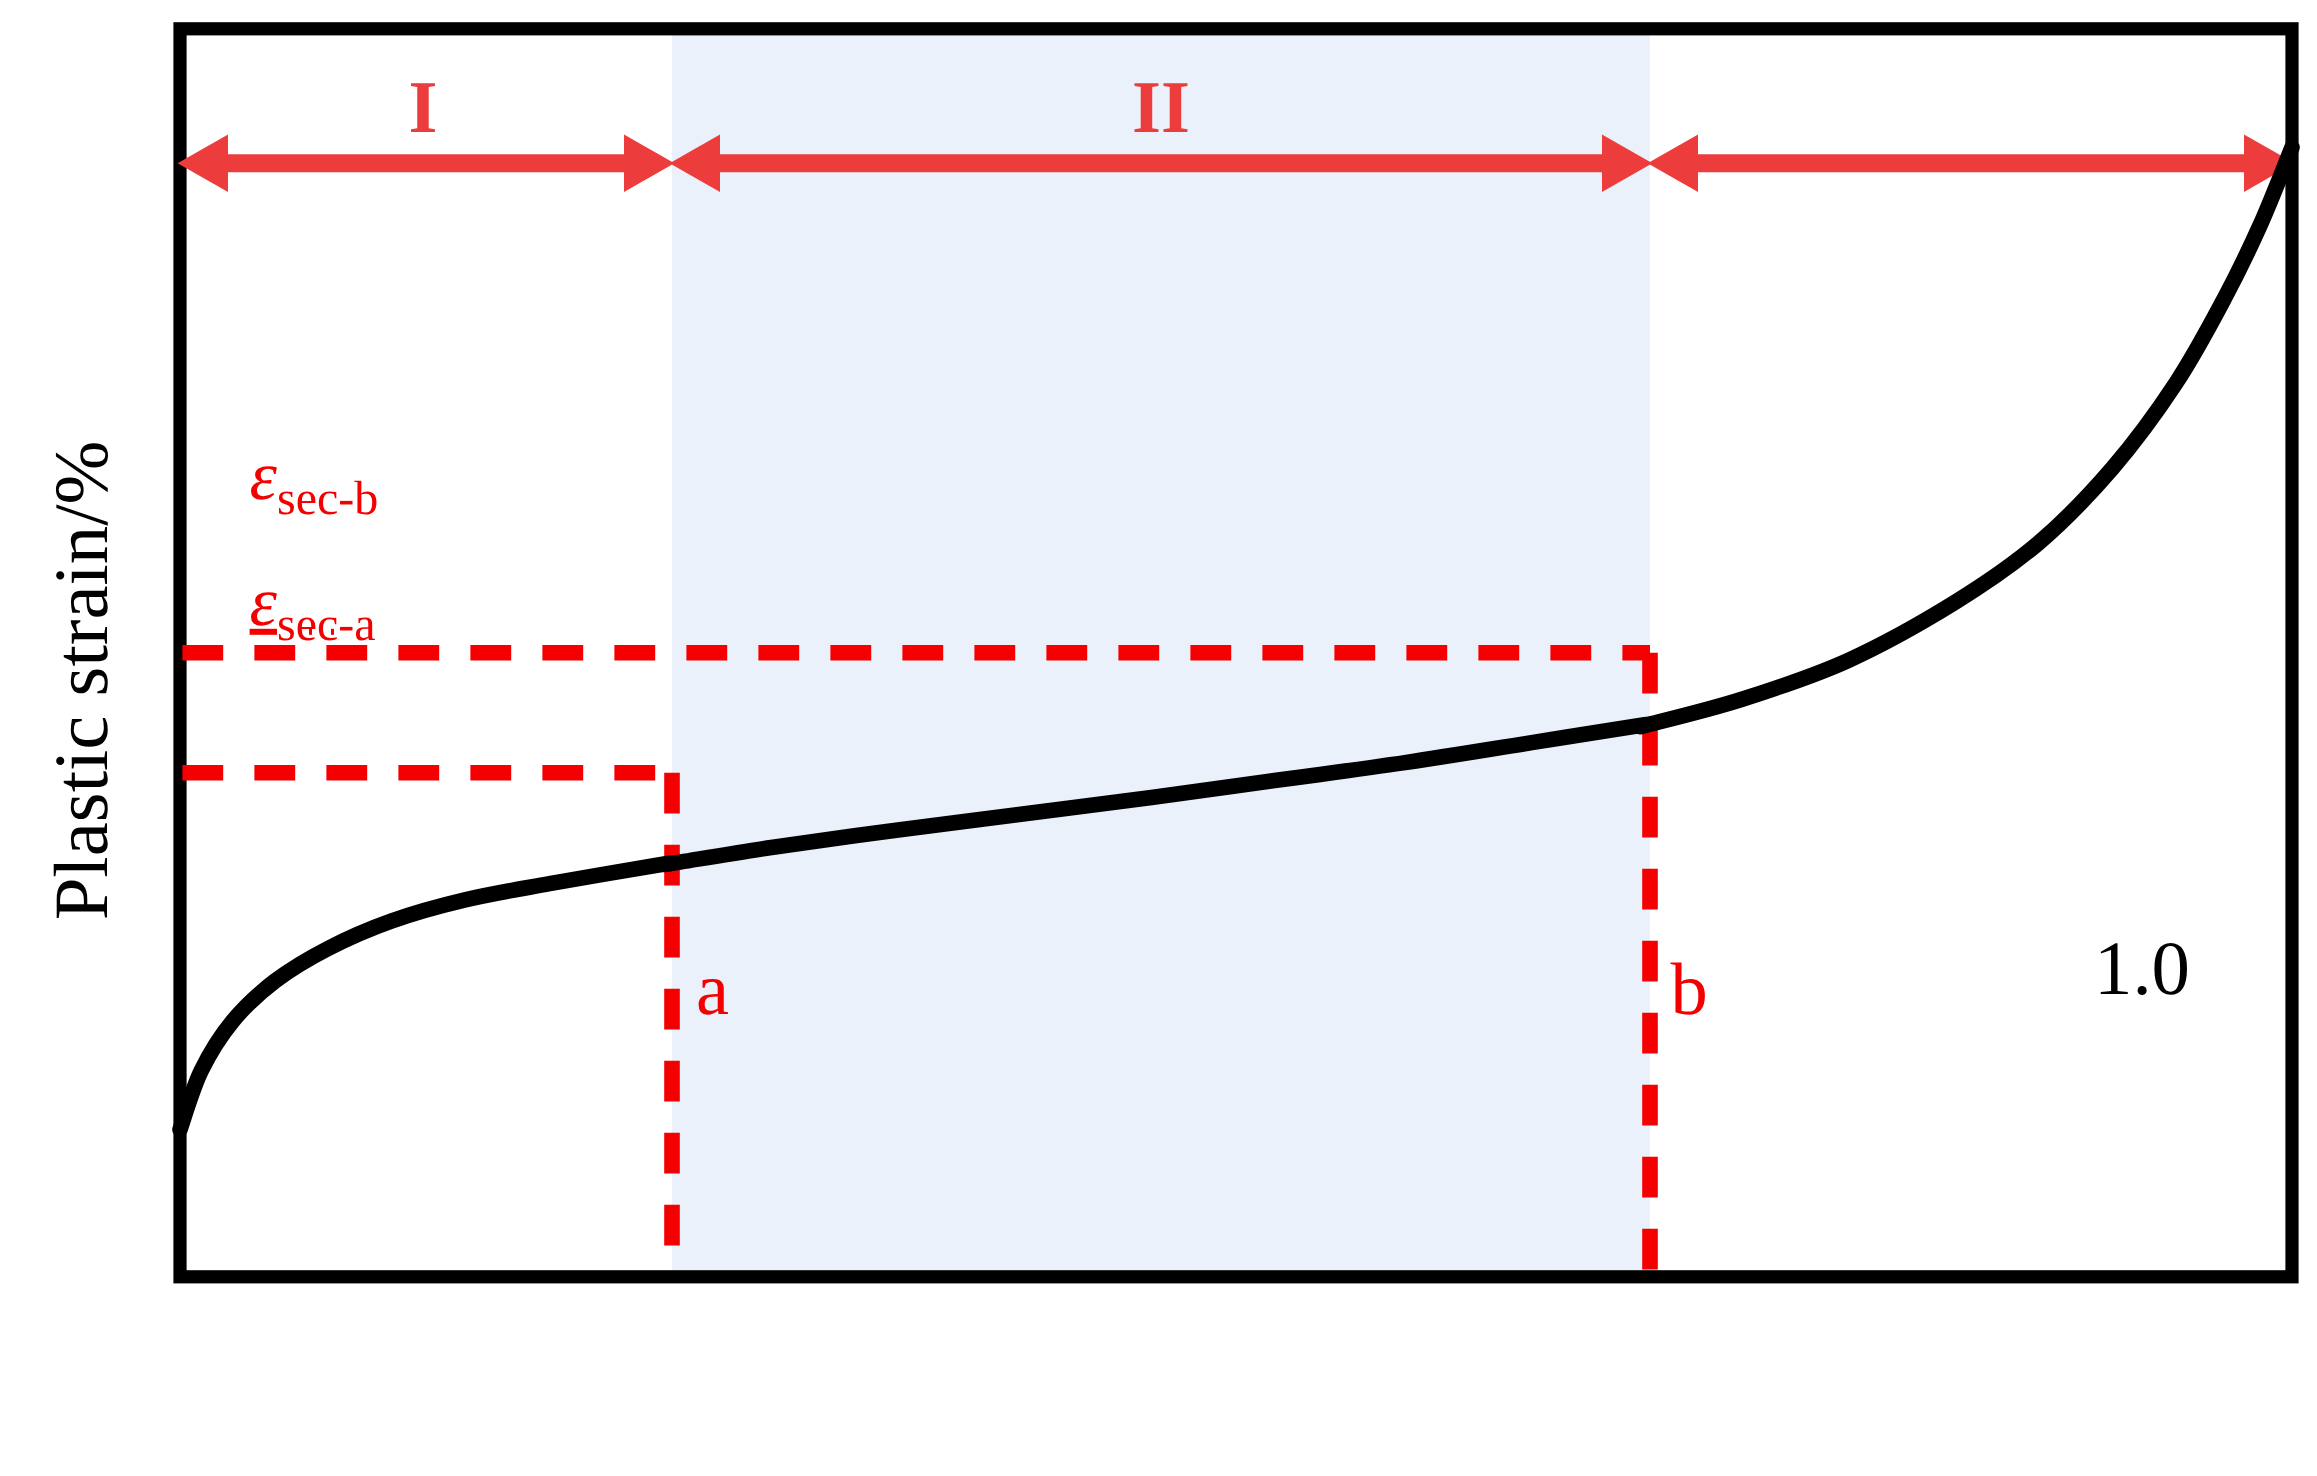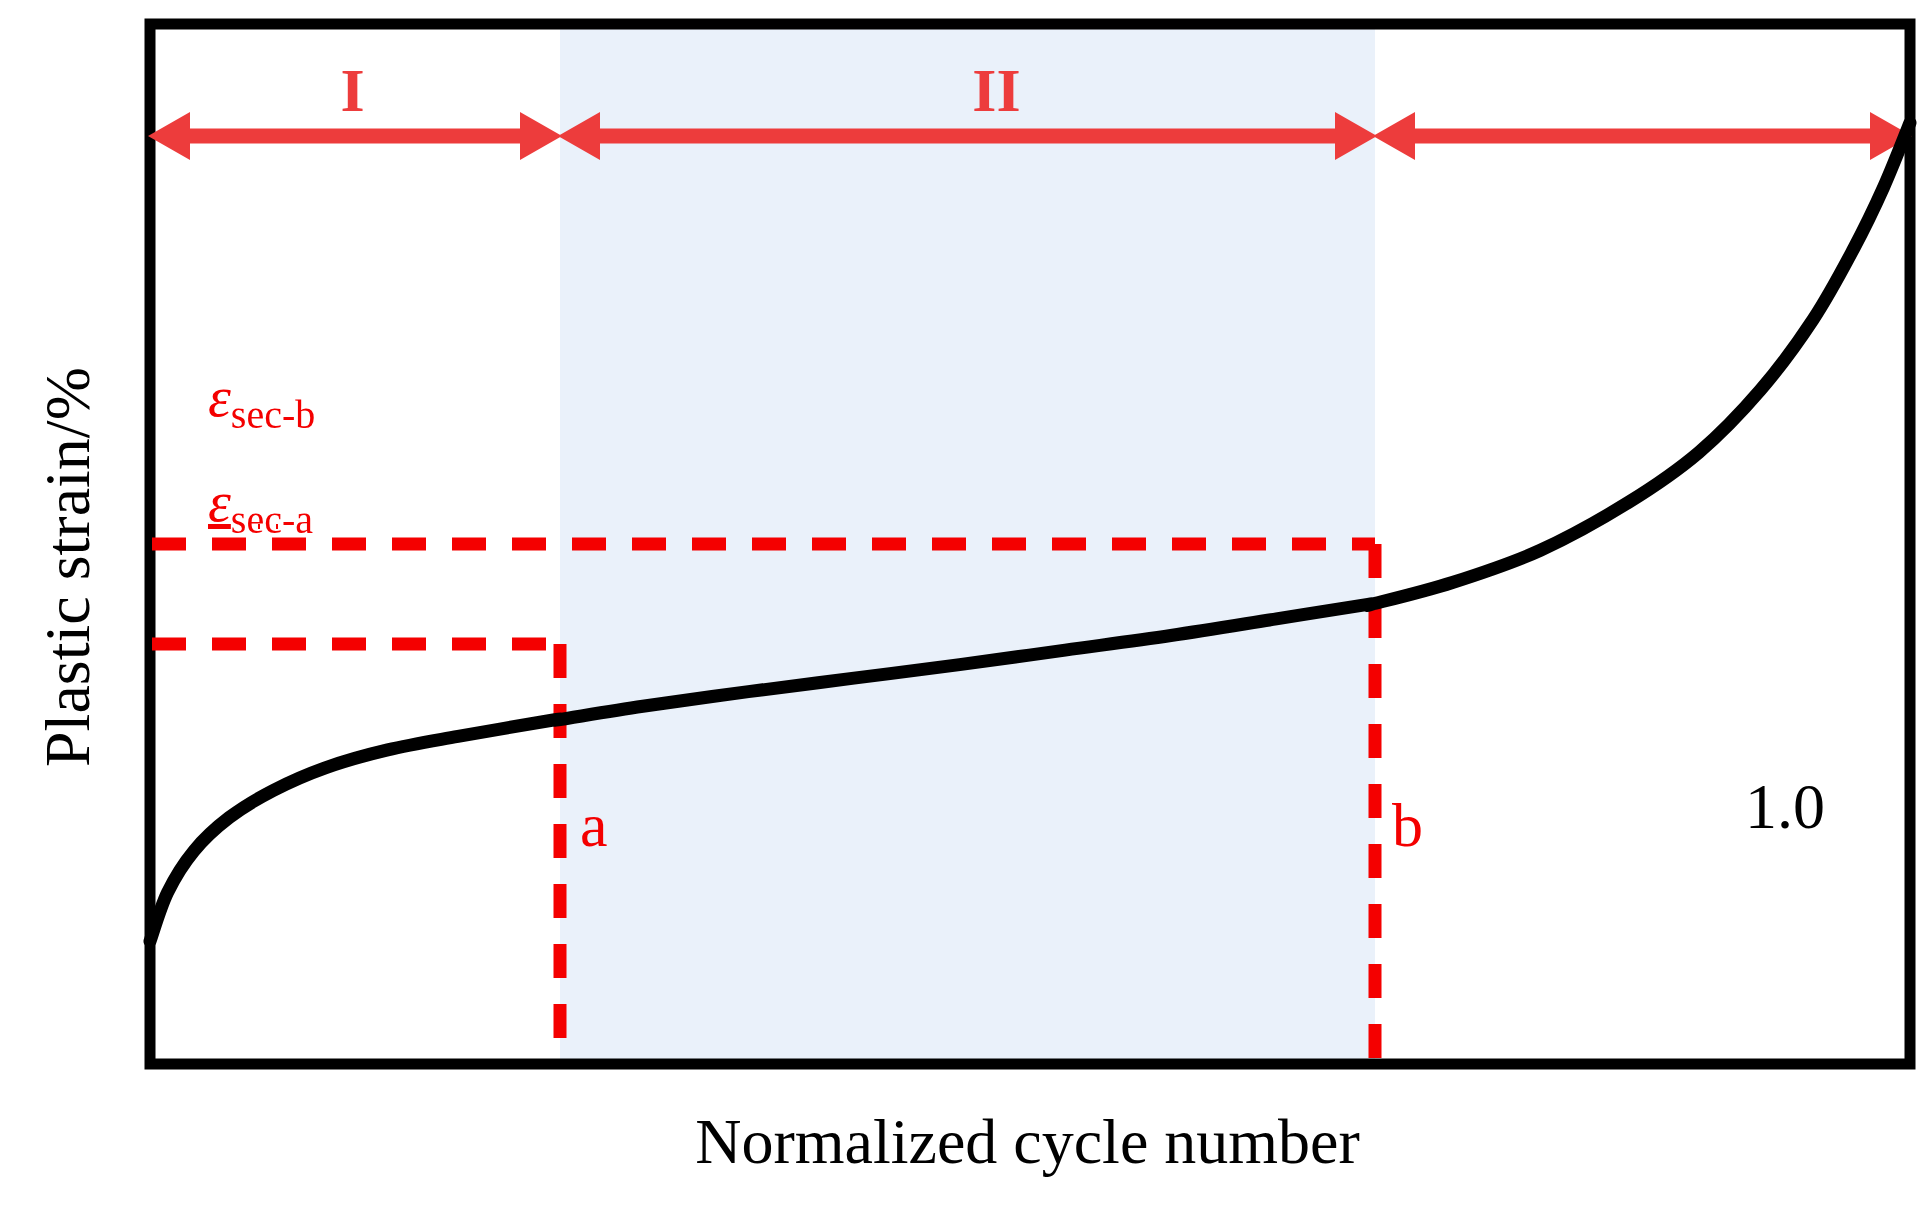--- a/index.html
+++ b/index.html
@@ -46,21 +46,21 @@
   }
   .region-label {
     position: absolute;
     color: #ed3c3c;
     font-size: 62px;
     font-weight: bold;
     text-align: center;
     white-space: nowrap;
   }
   #region-label-1 { left: 145px; top: 55px; width: 415px; }
-  #region-label-2 { left: 560px; top: 55px; width: 815px; padding-left: 29px; }
+  #region-label-2 { left: 560px; top: 55px; width: 815px; }
   #region-label-3 { left: 1375px; top: 55px; width: 535px; }
 
   .eps-label {
     position: absolute;
     color: #f40000;
     white-space: nowrap;
     font-size: 54px;
     font-weight: 400;
   }
   .eps-label .eps-sym { font-style: italic; font-size: 58px; }
@@ -120,21 +120,20 @@
     <line x1="560" y1="644" x2="560" y2="1062" stroke="#f40000" stroke-width="13" stroke-dasharray="34 26"></line>
 
     <line x1="1375" y1="544" x2="1375" y2="1062" stroke="#f40000" stroke-width="13" stroke-dasharray="34 26"></line>
 
     <path id="strain-curve" fill="none" stroke="#000000" stroke-width="13" stroke-linecap="round" stroke-linejoin="round" d="M 150.00 941.28 C 152.93 933.13, 160.27 907.48, 167.60 892.40 C 174.93 877.32, 183.73 863.28, 194.00 850.80 C 204.27 838.32, 216.00 827.57, 229.20 817.52 C 242.40 807.47, 257.07 798.80, 273.20 790.48 C 289.33 782.16, 306.93 774.36, 326.00 767.60 C 345.07 760.84, 365.60 755.12, 387.60 749.92 C 409.60 744.72, 430.13 741.43, 458.00 736.40 C 485.87 731.37, 538.08 722.53, 554.80 719.76 C 571.52 716.99, 543.65 722.01, 558.32 719.76 C 572.99 717.51, 611.12 710.92, 642.80 706.24 C 674.48 701.56, 713.20 696.36, 748.40 691.68 C 783.60 687.00, 818.80 682.67, 854.00 678.16 C 889.20 673.65, 924.40 669.32, 959.60 664.64 C 994.80 659.96, 1030.00 654.93, 1065.20 650.08 C 1100.40 645.23, 1135.60 640.72, 1170.80 635.52 C 1206.00 630.32, 1243.55 624.08, 1276.40 618.88 C 1309.25 613.68, 1352.08 606.75, 1367.92 604.32 C 1383.76 601.89, 1357.36 607.96, 1371.44 604.32 C 1385.52 600.68, 1424.24 591.49, 1452.40 582.48 C 1480.56 573.47, 1511.07 563.59, 1540.40 550.24 C 1569.73 536.89, 1602.00 518.69, 1628.40 502.40 C 1654.80 486.11, 1676.80 471.20, 1698.80 452.48 C 1720.80 433.76, 1741.33 412.27, 1760.40 390.08 C 1779.47 367.89, 1797.65 342.93, 1813.20 319.36 C 1828.75 295.79, 1841.95 270.65, 1853.68 248.64 C 1865.41 226.63, 1874.21 208.25, 1883.60 187.28 C 1892.99 166.31, 1905.60 133.55, 1910.00 122.80"></path>
 
   </svg>
 
   <div class="axis-label" id="y-axis-label">Plastic strain/%</div>
 
-  <div class="axis-label" id="x-axis-label">Normalized cycle number</div>
 
   <div class="region-label" id="region-label-1">I</div>
   <div class="region-label" id="region-label-2">II</div>
 
   <div class="eps-label" id="eps-b-label">
     <span class="eps-sym">ε</span><span class="eps-sub">sec-b</span>
   </div>
 
   <div class="eps-label" id="eps-a-label">
     <span class="eps-sym">ε</span><span class="eps-sub">sec-a</span>

